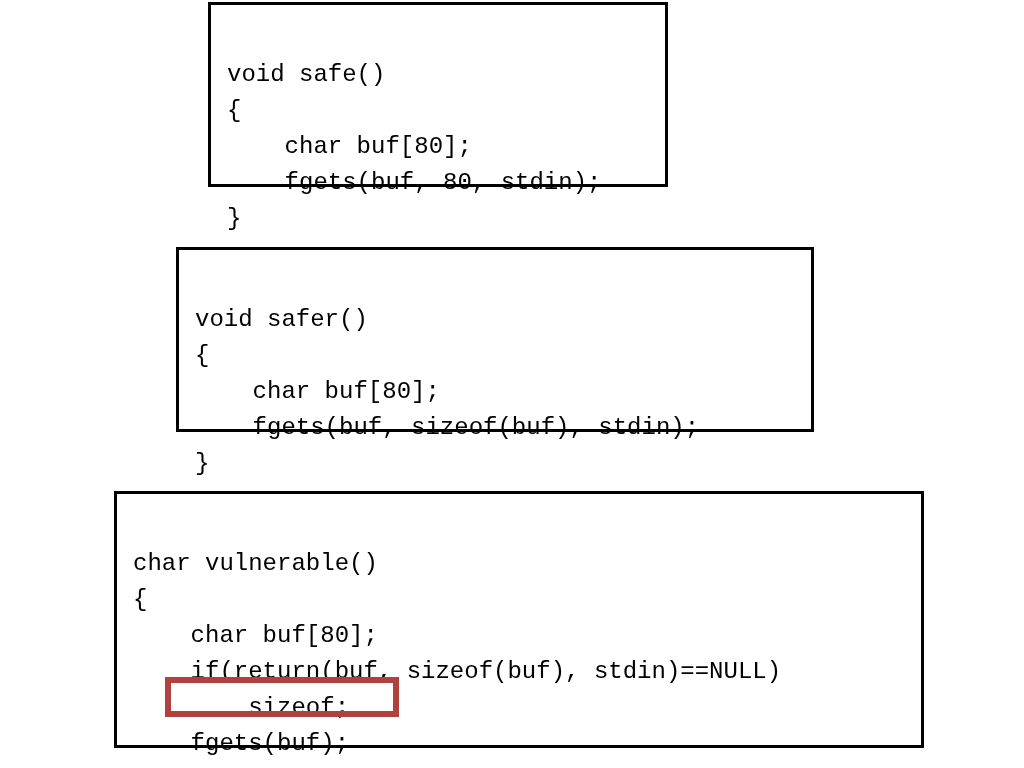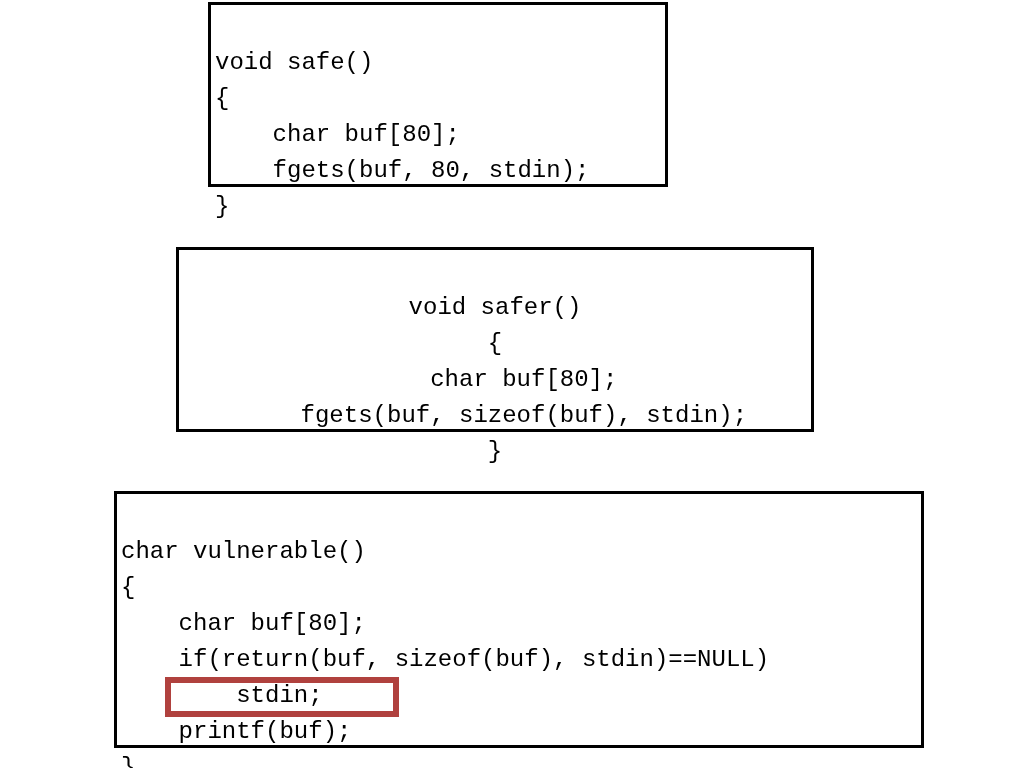--- a/index.html
+++ b/index.html
@@ -14,34 +14,33 @@
       font-family: "Courier New", Courier, monospace;
       font-size: 24px;
       line-height: 1.5;
       position: relative;
     }
     .code-box {
       position: absolute;
       border: 3px solid #000000;
       background: #ffffff;
       white-space: pre;
-      padding: 4px;
+      padding: 16px;
     }
     .box1 {
       left: 208px;
       top: 2px;
       width: 460px;
       height: 185px;
     }
     .box2 {
       left: 176px;
       top: 247px;
       width: 638px;
       height: 185px;
-      text-align: center;
     }
     .box3 {
       left: 114px;
       top: 491px;
       width: 810px;
       height: 257px;
     }
     .highlight-box {
       position: absolute;
       border: 6px solid #b0413e;
@@ -70,18 +69,18 @@
 <span>    char buf[80];</span>
 <span>    fgets(buf, sizeof(buf), stdin);</span>
 <span>}</span>
 </div>
 
 <div class="code-box box3">
 <span>char vulnerable()</span>
 <span>{</span>
 <span>    char buf[80];</span>
 <span>    if(return(buf, sizeof(buf), stdin)==NULL)</span>
-<span>        stdin;</span>
-<span>    printf(buf);</span>
+<span>        sizeof;</span>
+<span>    fgets(buf);</span>
 <span>}</span>
 </div>
 
 <div class="highlight-box"></div>
 
 </body></html>

